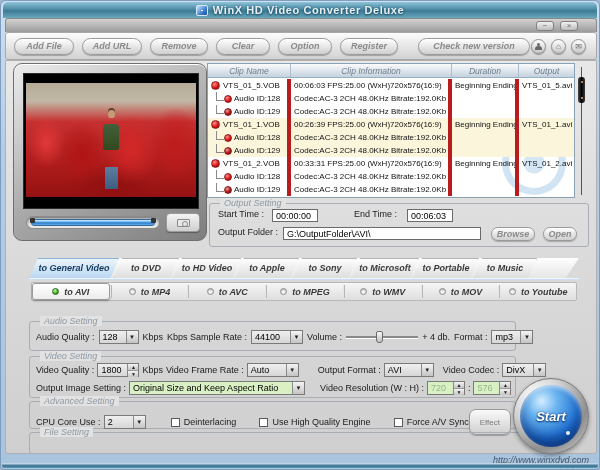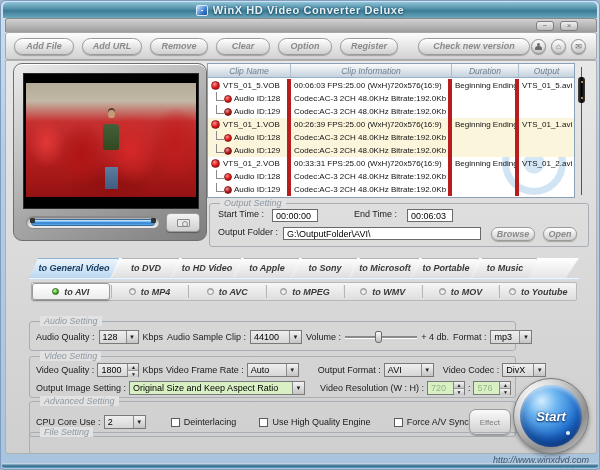--- a/index.html
+++ b/index.html
@@ -118,21 +118,21 @@
     font-size:9px; font-weight:bold; font-style:italic; color:#3a3a3a; cursor:pointer; }
   .fmt.selected { background:linear-gradient(#ffffff,#ececec); border:1px solid #9a9a9a; border-radius:3px; box-shadow:0 1px 2px rgba(0,0,0,.3); }
   .fmt-div { width:2px; height:13px; background:linear-gradient(90deg,#fdfdfd,#9aa0a6); flex:none; }
   .radio { width:7px; height:7px; border-radius:50%; border:1px solid #8a8a8a; background:#f2f2f2; box-shadow:inset 0 1px 1px rgba(0,0,0,.25); flex:none; }
   .led { width:7px; height:7px; border-radius:50%; border:1px solid #2a6a1a; flex:none;
     background:radial-gradient(circle at 35% 30%, #c8ffb0, #3fae1f 60%, #1f6a0f); }
 
   
   .g-audio { left:28px; top:320px; width:487px; height:30px; }
   .g-video { left:28px; top:355px; width:487px; height:42px; }
-  .g-adv   { left:28px; top:400px; width:487px; height:36px; }
+  .g-adv   { left:28px; top:400px; width:487px; height:28px; }
   .g-file  { left:28px; top:431px; width:519px; height:22px; }
   .setrow { position:absolute; left:6px; right:4px; display:flex; align-items:center; font-size:9px; color:#1a1a1a; white-space:nowrap; }
   .combo { display:inline-flex; height:14px; border:1px solid #7a7a7a; background:#dcdcdc; flex:none; }
   .combo-val { display:flex; align-items:center; padding:0 3px; font-size:9px; color:#000; flex:1; overflow:hidden; background:linear-gradient(#efefef,#d6d6d6); }
   .combo-arrow { width:12px; border-left:1px solid #8a8a8a; background:linear-gradient(#f4f4f4,#c4c4c4);
     display:flex; align-items:center; justify-content:center; font-size:6px; color:#222; cursor:pointer; }
   .combo.green .combo-val { background:#d9f0c4; }
   .combo.green.dim .combo-val { color:#97b489; }
   .spin-col { width:11px; display:flex; flex-direction:column; border-left:1px solid #8a8a8a; }
   .spin-col span { flex:1; font-size:5px; line-height:6px; text-align:center; color:#222; background:linear-gradient(#f4f4f4,#c4c4c4); cursor:pointer; }
@@ -402,21 +402,21 @@
 
   <div class="group g-audio">
     <span class="grouplabel">Audio Setting</span>
     <div class="setrow" style="top:8px; gap:4px;">
       <span>Audio Quality :</span>
       <span class="combo" style="width:40px">
         <span class="combo-val">128</span>
         <span class="combo-arrow">▼</span>
       </span>
       <span>Kbps</span>
-      <span>Audio Sample Clip :</span>
+      <span>Kbps Sample Rate :</span>
       <span class="combo" style="width:52px">
         <span class="combo-val">44100</span>
         <span class="combo-arrow">▼</span>
       </span>
       <span>Volume :</span>
       <span style="position:relative; width:72px; height:12px; flex:none;">
         <span style="position:absolute; left:0; right:0; top:5px; height:2px; background:#8a8a8a; box-shadow:0 1px 0 #fff;"></span>
         <span style="position:absolute; left:30px; top:0; width:7px; height:12px; background:linear-gradient(#f8f8f8,#c0c0c0); border:1px solid #6a6a6a; border-radius:2px 2px 3px 3px;"></span>
       </span>
       <span>+ 4 db.</span>

